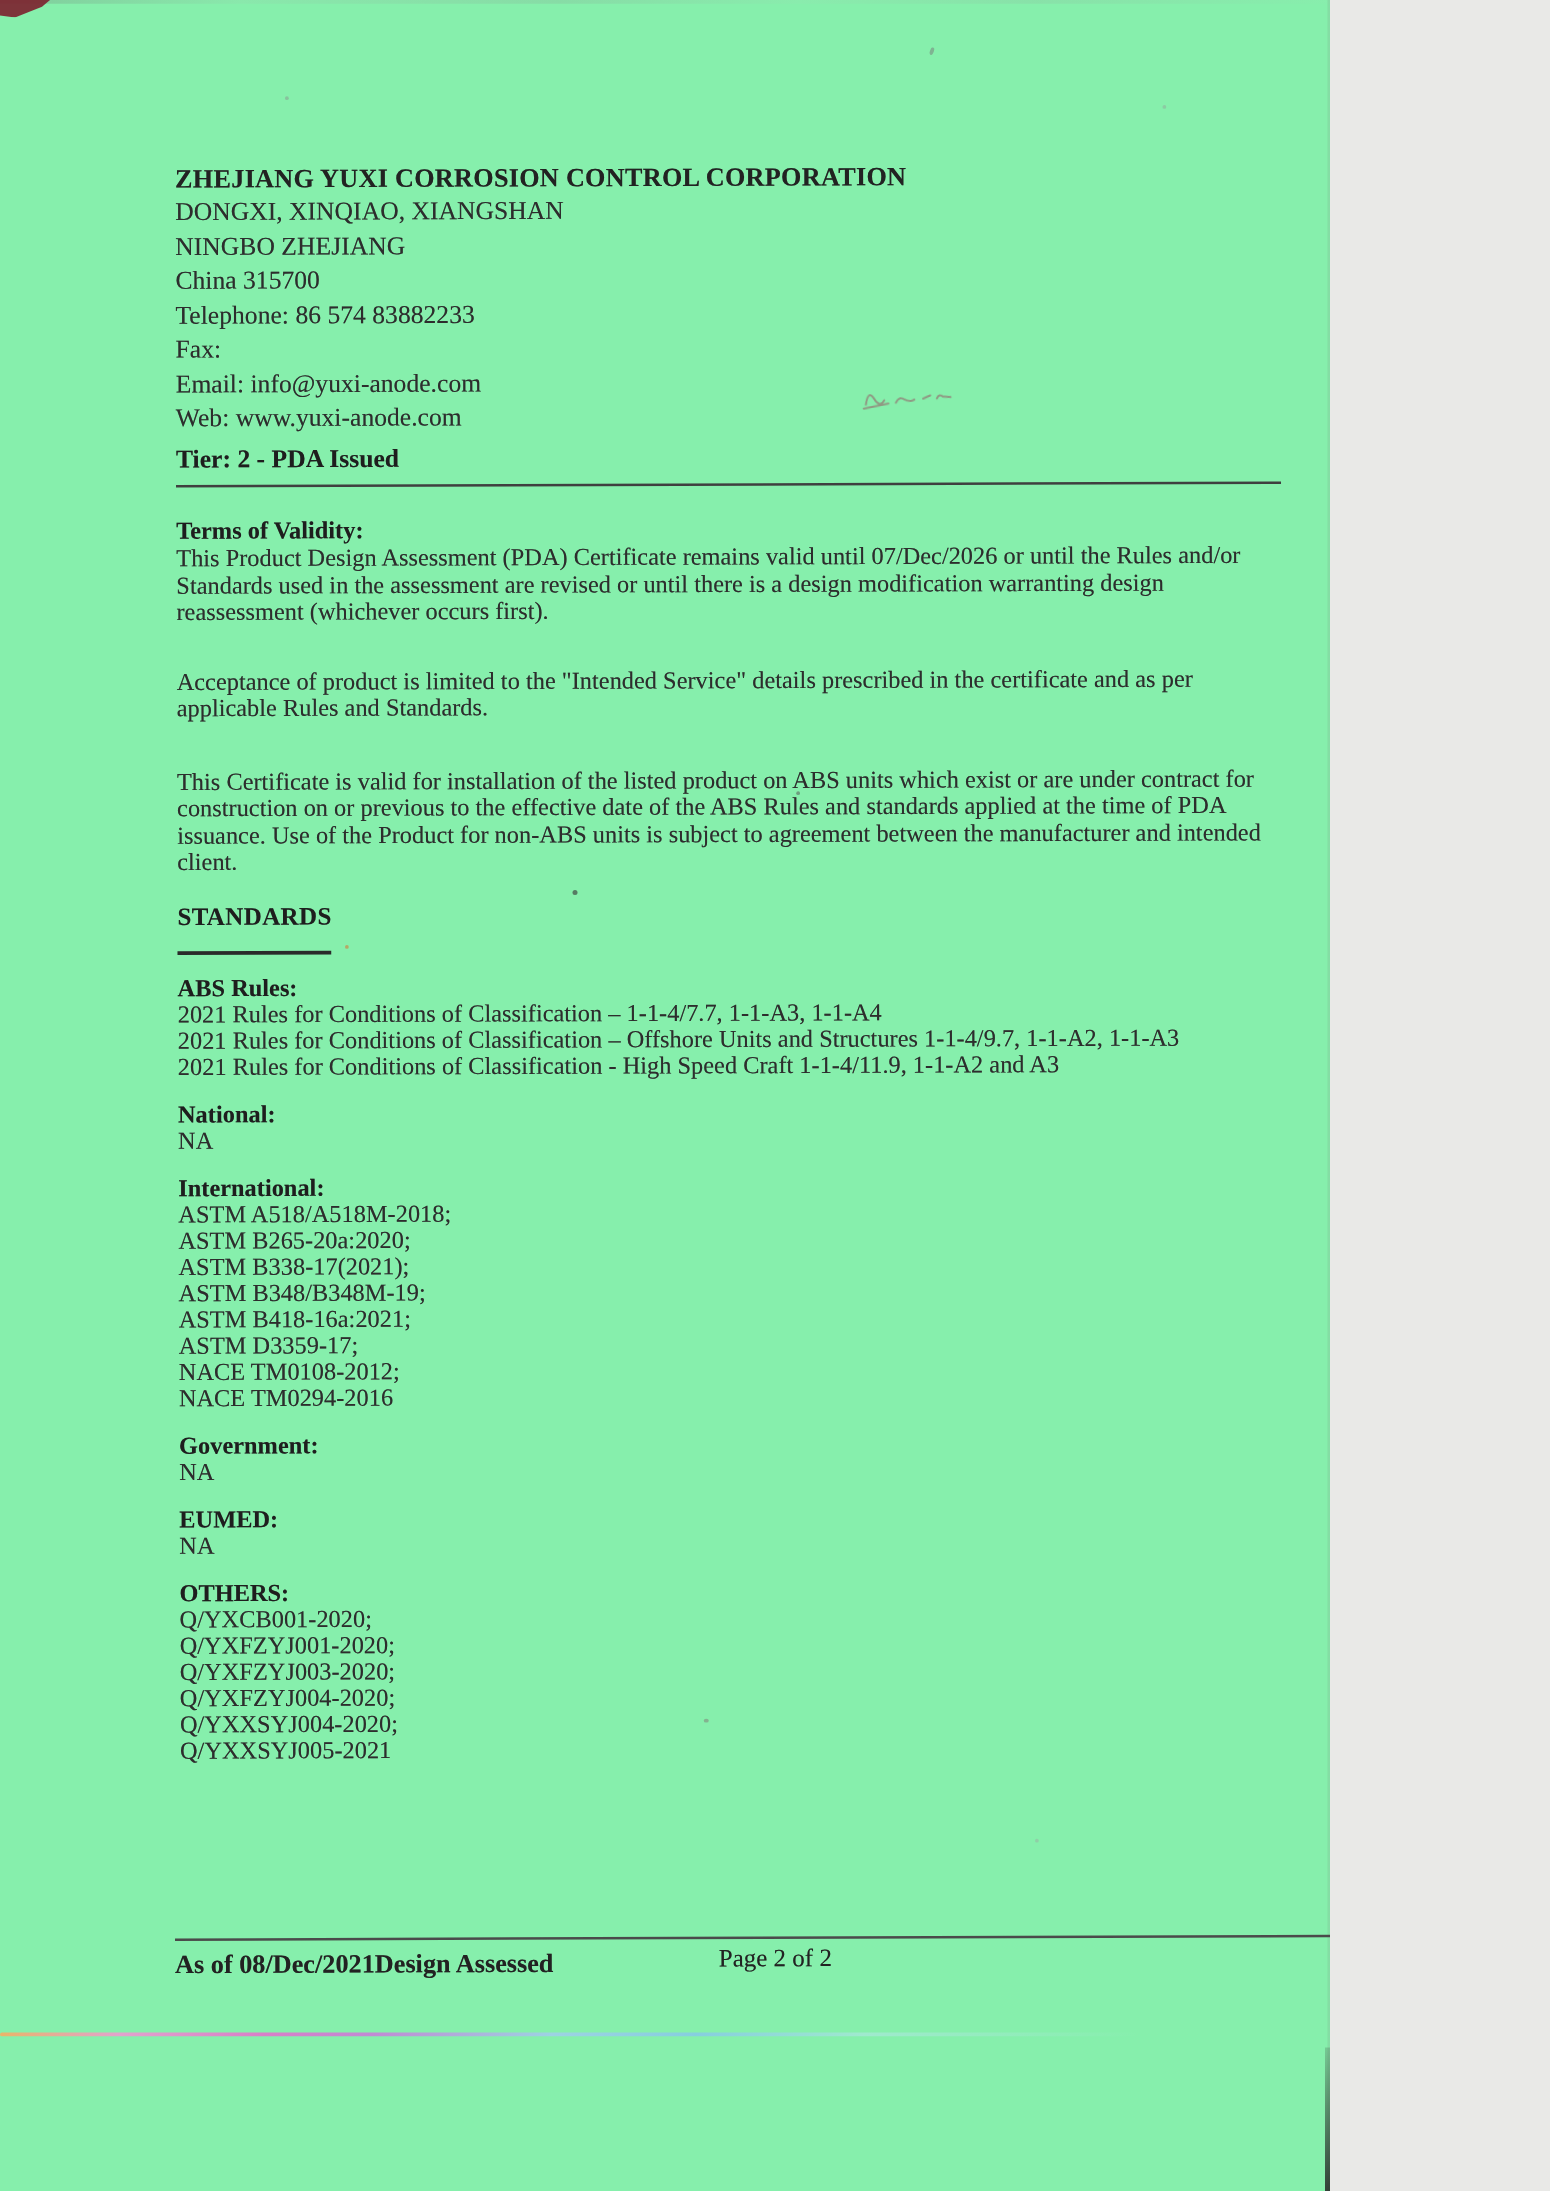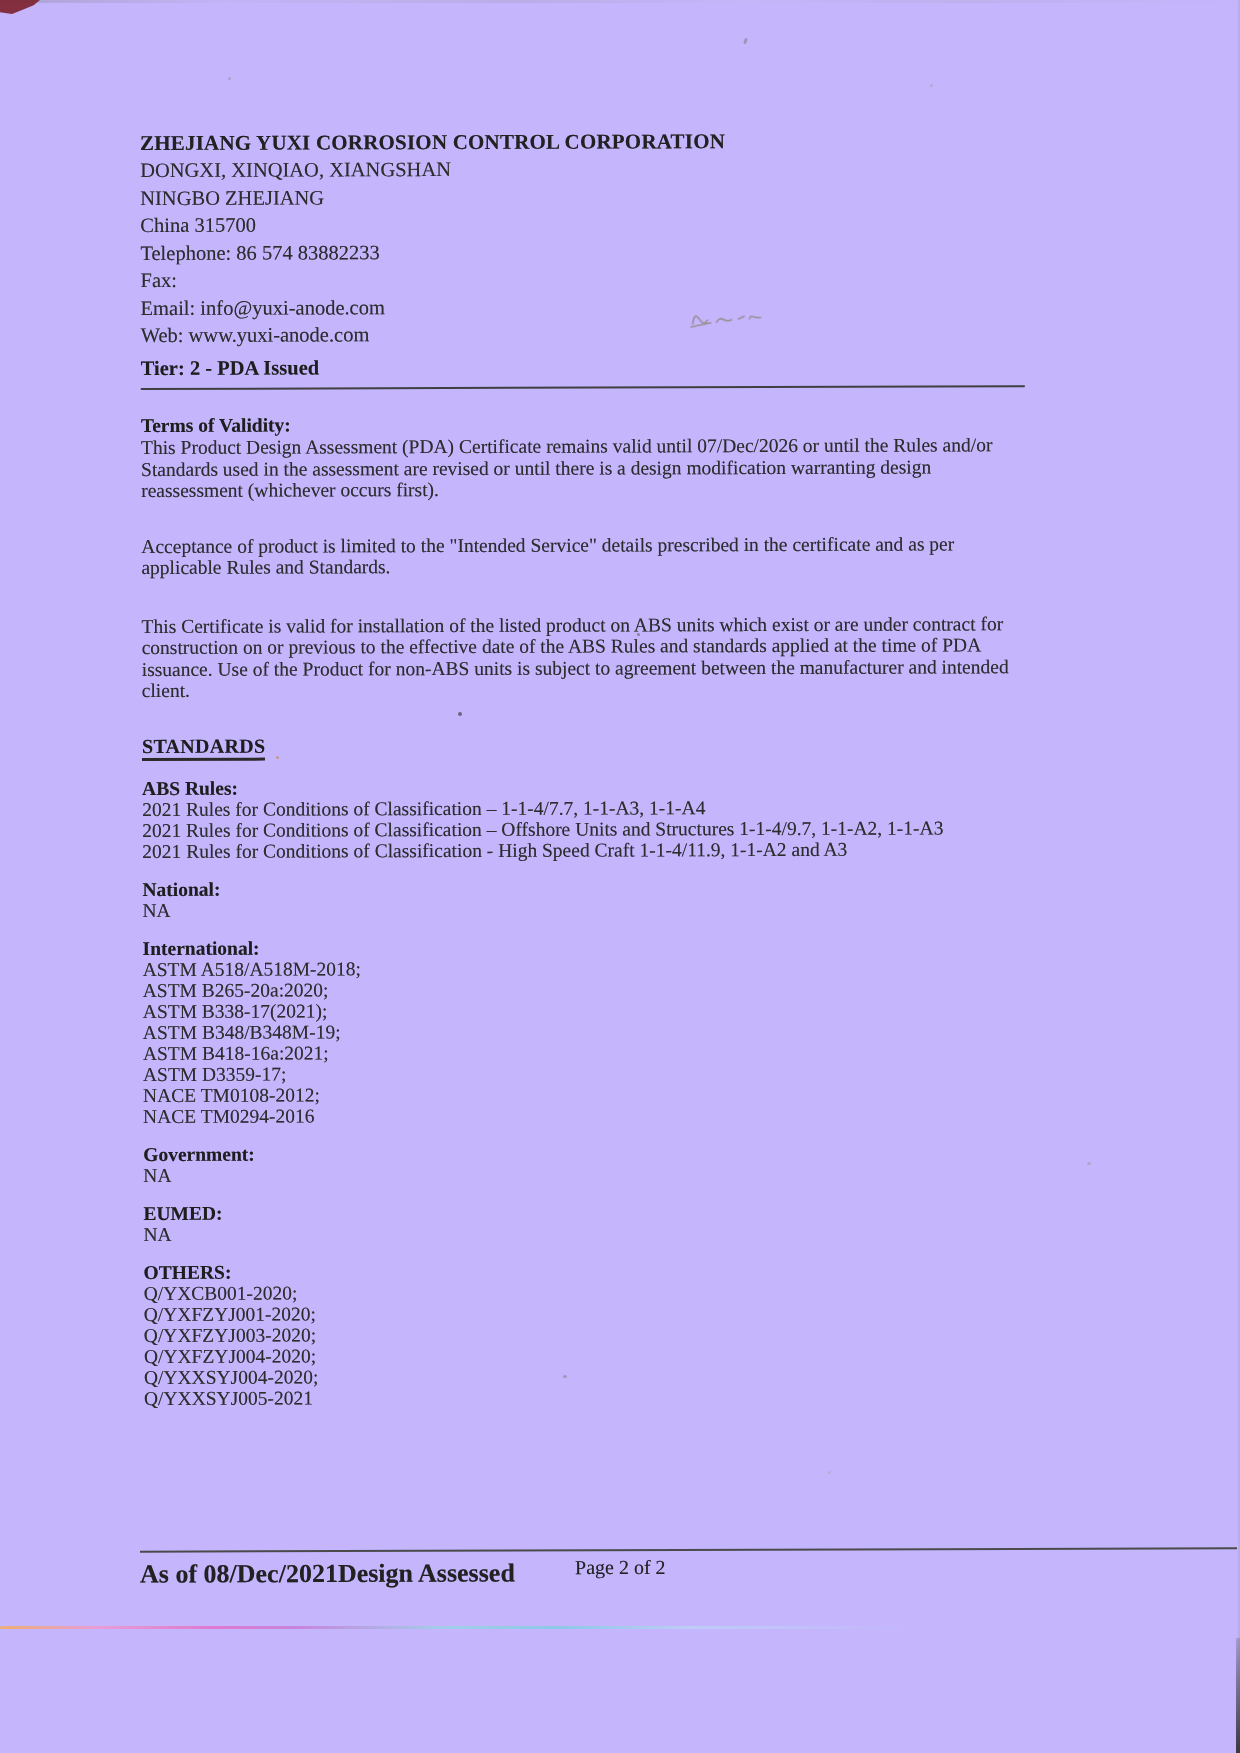--- a/index.html
+++ b/index.html
@@ -1,42 +1,42 @@
 <!DOCTYPE html>
 <html><head>
 <meta charset="utf-8">
 <style>
   html,body{margin:0;padding:0;background:#e9e9e7;}
   .page{
-    position:relative;width:1240px;height:1753px;background:#c4b5fd;overflow:hidden;
+    position:relative;width:1064px;height:1753px;background:#86efac;overflow:hidden;
     font-family:"Liberation Serif","DejaVu Serif",serif;color:#2d2d2d;
   }
   
   .content{
     position:absolute;left:140px;top:129px;width:884px;
     transform:rotate(-0.18deg);transform-origin:0 0;
     text-shadow:0 0 .5px rgba(45,45,45,.45);
   }
   .company{font-size:21px;font-weight:bold;line-height:28px;letter-spacing:.2px;color:#222;margin:0;}
   .addr{list-style:none;margin:0;padding:0;font-size:20.5px;line-height:27.5px;}
   .tier{font-size:20.5px;font-weight:bold;line-height:26px;margin-top:5px;color:#1e1e1e;}
   .rule-top{height:2.5px;background:#3f3f3f;margin-top:7px;}
   .terms-head{margin:25px 0 0;font-size:19.5px;font-weight:bold;line-height:22px;color:#1e1e1e;}
   .para{margin:0;font-size:19.5px;line-height:21.5px;}
   .para.p2{margin-top:34px;}
   .para.p3{margin-top:37px;}
-  .std-head{display:inline-block;margin-top:33px;font-size:20px;font-weight:bold;letter-spacing:.3px;
-    border-bottom:3px solid #2a2a2a;padding-bottom:0;color:#1e1e1e;}
+  .std-head{display:inline-block;margin-top:21px;font-size:20px;font-weight:bold;letter-spacing:.3px;
+    border-bottom:3px solid #2a2a2a;padding-bottom:15px;color:#1e1e1e;}
   .std-section{margin-top:17px;}
   .std-section h3{margin:0;font-size:19.5px;line-height:21px;font-weight:bold;color:#1e1e1e;}
   .std-section ul{list-style:none;margin:0;padding:0;font-size:19.5px;line-height:21px;}
   
   .footer-rule{position:absolute;left:140px;top:1549px;width:1097px;height:2px;background:#4a4a4a;
     transform:rotate(-0.18deg);}
-  .footer-left{position:absolute;left:140px;top:1559px;font-size:26px;font-weight:bold;color:#222;
+  .footer-left{position:absolute;left:140px;top:1559px;font-size:21px;font-weight:bold;color:#222;
     transform:rotate(-0.18deg);text-shadow:0 0 .5px rgba(45,45,45,.45);}
   .page-num{position:absolute;left:575px;top:1556px;font-size:20px;font-weight:normal;color:#222;
     transform:rotate(-0.18deg);text-shadow:0 0 .5px rgba(45,45,45,.45);}
   
   .rainbow{position:absolute;left:0;top:1626px;width:960px;height:3px;opacity:.9;border-radius:2px;
     background:linear-gradient(90deg,#f4ae62 0%,#eb9bd0 10%,#e173cb 22%,#c77fd8 31%,
       #9fd0e8 46%,#86cbe4 58%,rgba(185,228,240,.55) 72%,rgba(200,235,245,0) 95%);}
   .corner-mark{position:absolute;left:0;top:0;width:40px;height:14px;background:#7d2430;opacity:.92;
     clip-path:polygon(0 0,100% 0,84% 38%,55% 72%,30% 100%,0 88%);}
   .top-edge{position:absolute;top:0;left:0;width:100%;height:3px;opacity:.5;

